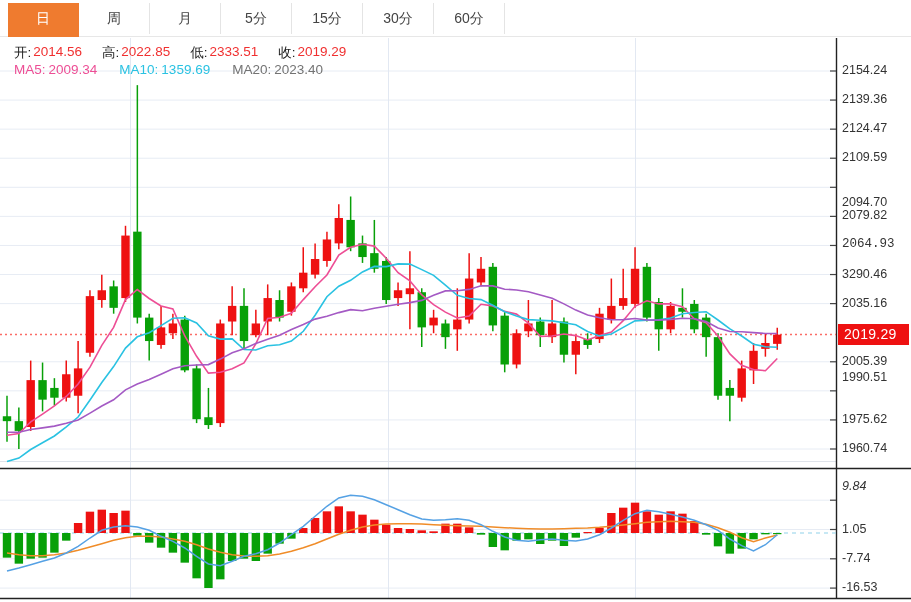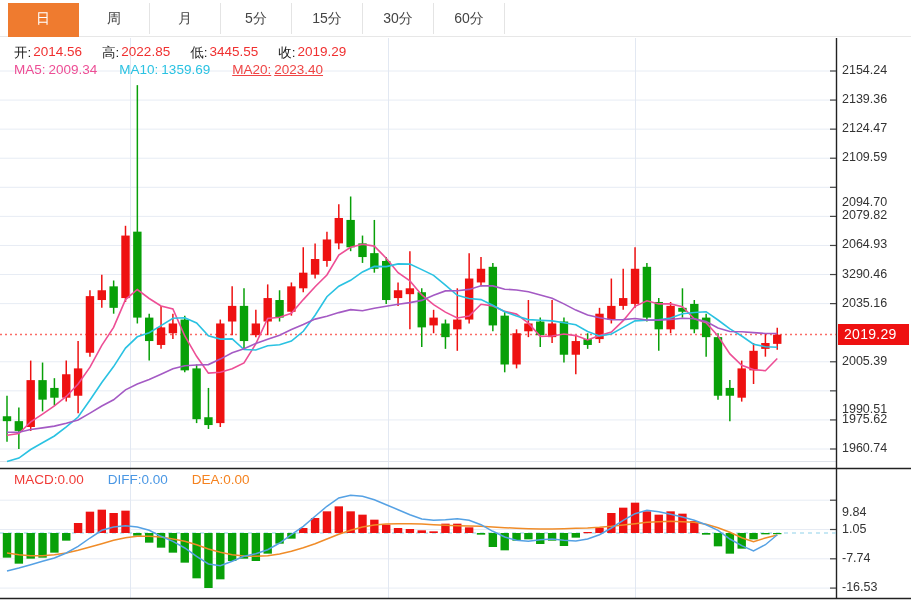--- a/index.html
+++ b/index.html
@@ -282,57 +282,52 @@
         <polyline points="7.0,571.0 18.9,568.0 30.7,564.7 42.5,561.3 54.4,558.0 66.3,553.0 78.1,546.3 90.0,538.0 101.8,530.3 113.6,527.0 125.5,525.7 137.3,527.0 149.2,530.3 161.0,536.3 172.9,541.3 184.8,548.0 196.6,556.3 208.4,564.0 220.3,565.7 232.2,561.3 244.0,556.3 255.8,553.7 267.7,549.7 279.6,543.0 291.4,534.7 303.3,526.3 315.1,516.3 326.9,506.3 338.8,498.0 350.6,495.3 362.5,496.3 374.3,499.7 386.2,504.7 398.1,509.7 409.9,514.7 421.8,519.0 433.6,520.3 445.4,519.7 457.3,518.7 469.1,520.3 481.0,524.7 492.8,531.3 504.7,537.0 516.5,540.3 528.4,541.3 540.3,539.7 552.1,539.0 563.9,540.3 575.8,541.0 587.6,539.0 599.5,534.7 611.4,528.0 623.2,520.3 635.0,513.7 646.9,510.3 658.8,511.7 670.6,514.3 682.4,517.0 694.3,520.3 706.1,524.7 718.0,530.3 729.9,539.0 741.7,545.7 753.5,551.0 765.4,544.7 777.3,534.7" fill="none" stroke="#55a1e4" stroke-width="1.5"></polyline>
       </svg>
 
     <div id="paxis">
         <div class="tick" style="top: 63px;">2154.24</div>
         <div class="tick" style="top: 92.0679px;">2139.36</div>
         <div class="tick" style="top: 121.155px;">2124.47</div>
         <div class="tick" style="top: 150.223px;">2109.59</div>
         <div class="tick" style="top: 179.311px; margin-top: 16px;">2094.70</div>
         <div class="tick" style="top: 208.379px;">2079.82</div>
-        <div class="tick" style="top: 237.466px;">2064.93</div>
+        <div class="tick" style="top: 237.466px; font-family: Liberation Mono, monospace;">2064.93</div>
         <div class="tick" style="top: 266.534px;">3290.46</div>
         <div class="tick" style="top: 295.621px;">2035.16</div>
         <div class="tick" style="top: 353.777px;">2005.39</div>
-        <div class="tick" style="top: 402px;">1990.51</div>
+        <div class="tick" style="top: 370px;">1990.51</div>
         <div class="tick" style="top: 411.932px;">1975.62</div>
         <div class="tick" style="top: 441px;">1960.74</div>
       </div>
     <div id="maxis">
-        <div class="tick" style="top: 505px;">9.84</div>
+        <div class="tick" style="top: 479px; font-style: italic;">9.84</div>
         <div class="tick" style="top: 521.5px;">1.05</div>
         <div class="tick" style="top: 550.797px;">-7.74</div>
         <div class="tick" style="top: 580.094px;">-16.53</div>
       </div>
 
     <div class="ohlc">
       <span class="k">开:</span>
       <span class="v" style="color: rgb(240, 48, 48);">2014.56</span>
       <span class="k">高:</span>
       <span class="v" style="color: rgb(240, 48, 48);">2022.85</span>
       <span class="k">低:</span>
-      <span class="v" style="color: rgb(240, 48, 48);">3445.55</span>
+      <span class="v" style="color: rgb(240, 48, 48);">2333.51</span>
       <span class="k">收:</span>
       <span class="v" style="color: rgb(240, 48, 48);">2019.29</span>
     </div>
 
     <div class="mas">
       <span class="mi" style="color: rgb(237, 78, 149);"><i>MA5:</i><b style="font-weight:normal">2009.34</b></span>
       <span class="mi" style="color: rgb(42, 194, 226);"><i>MA10:</i><b style="font-weight:normal">1359.69</b></span>
-      <span class="mi" style="color: #ef4444; text-decoration: underline;"><i>MA20:</i><b style="font-weight:normal">2023.40</b></span>
+      <span class="mi" style="color: #737373;"><i>MA20:</i><b style="font-weight:normal">2023.40</b></span>
     </div>
 
-    <div class="macdlg">
-      <span class="mc" style="color: rgb(240, 60, 56);"><i>MACD:</i><span>0.00</span></span>
-      <span class="mc" style="color: rgb(74, 151, 228);"><i>DIFF:</i><span>0.00</span></span>
-      <span class="mc" style="color: rgb(245, 130, 31);"><i>DEA:</i><span>0.00</span></span>
-    </div>
 
     <div class="tag" id="ptag" style="top: 324.123px; background: rgb(238, 17, 17);">2019.29</div>
   </div>
 
   <div class="tabbar">
     <div class="tab active">日</div>
     <div class="tab">周</div>
     <div class="tab">月</div>
     <div class="tab">5分</div>
     <div class="tab">15分</div>

